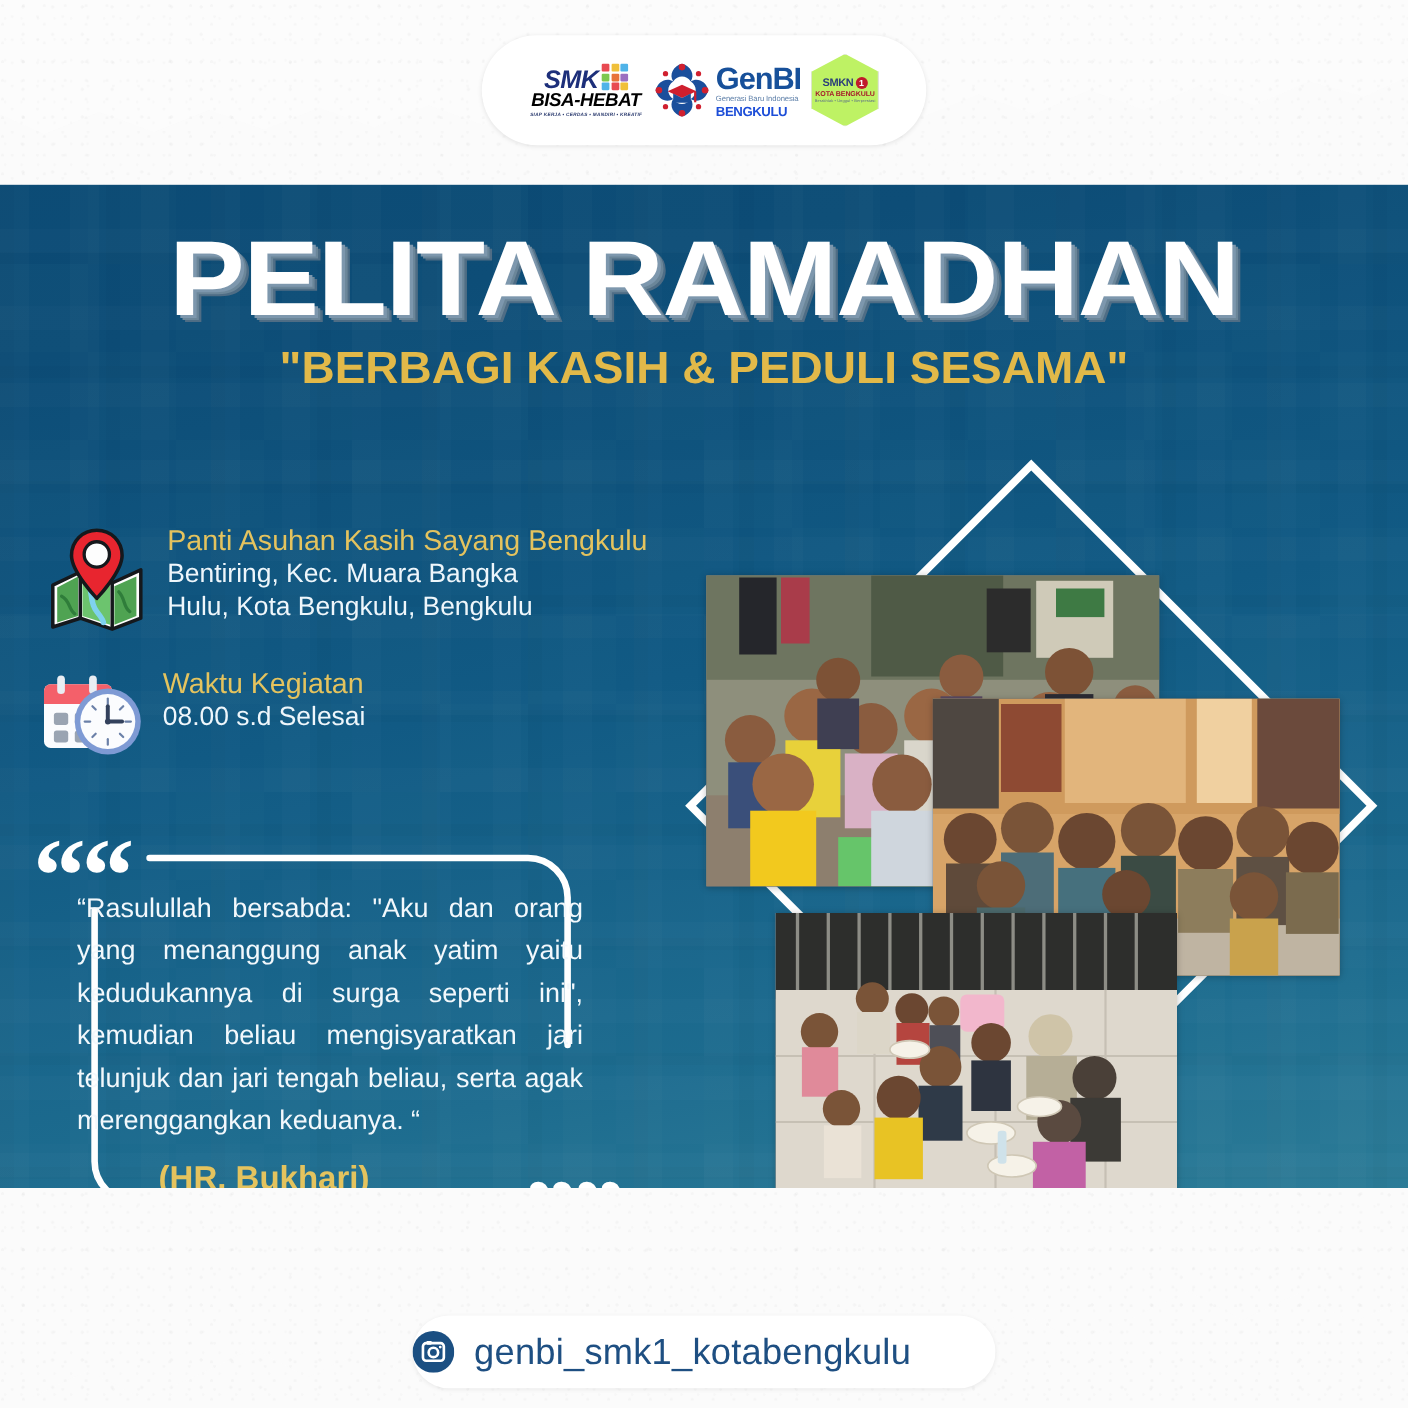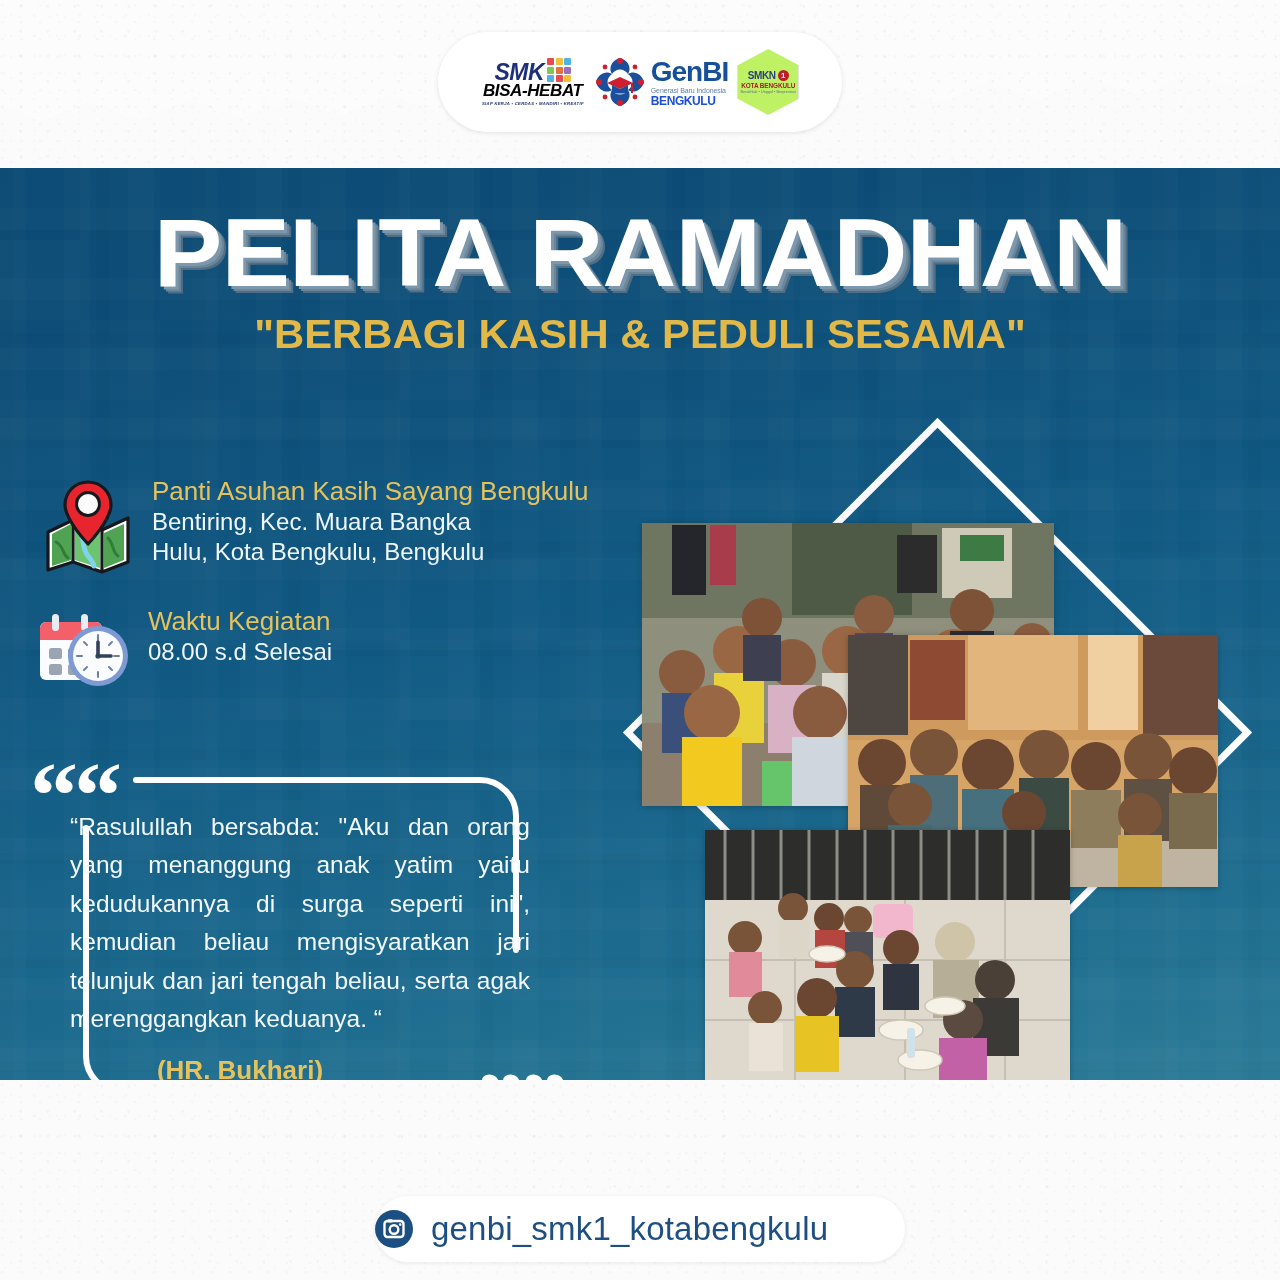--- a/index.html
+++ b/index.html
@@ -268,21 +268,21 @@
   .quote-text {
     font-size: 24.5px;
     line-height: 1.57;
     color: #f2f8fc;
     text-align: justify;
     text-align-last: left;
   }
   .quote-src {
     margin-top: 16px;
     text-align: center;
-    font-size: 26px;
+    font-size: 30px;
     font-weight: 700;
     color: #e4c35e;
     padding-right: 120px;
   }
 
   
   .collage { position: absolute; left: 600px; top: 425px; width: 680px; height: 690px; z-index: 6; }
   .diamond {
     position: absolute;
     left: 115px; top: 85px;

